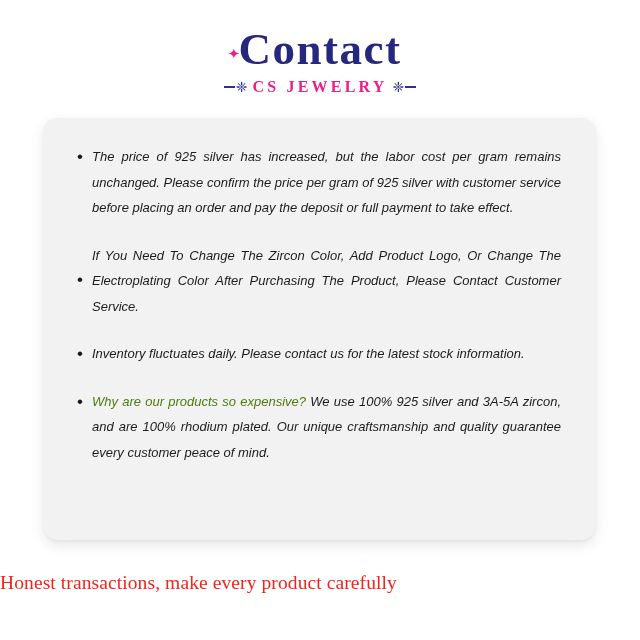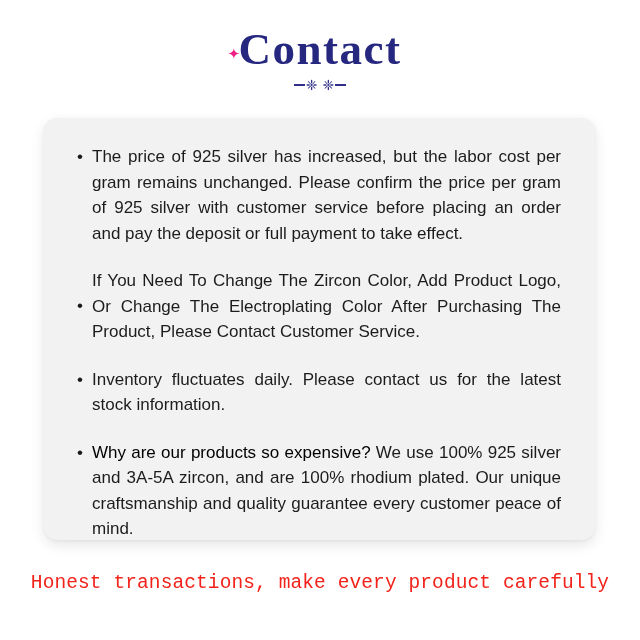--- a/index.html
+++ b/index.html
@@ -119,60 +119,62 @@
     padding-left: 1px;
   }
   .notice-item.center-bullet .bullet {
     line-height: 1;
     margin-top: -2px;
   }
 
   .notice-text {
     flex: 1 1 auto;
     font-family: "Liberation Sans", sans-serif;
-    font-size: 17px;
+    font-size: 13px;
     line-height: 25.5px;
     color: #1c1c1c;
     text-align: justify;
     -webkit-hyphens: none;
     hyphens: none;
     word-spacing: 0px;
+    font-style: italic;
   }
 
   .notice-text .highlight-red {
-    color: #000000;
+    color: #4d7c0f;
   }
 
   
   .tagline {
     position: absolute;
     left: 0;
     top: 570px;
     width: 100%;
-    text-align: center;
-    font-family: Liberation Mono, monospace;
+    text-align: left;
+    font-family: Liberation Serif, serif;
     font-size: 19.5px;
     line-height: 26px;
     color: #f2231b;
     letter-spacing: 0.1px;
   }
 </style>
 </head>
 <body>
 
 <header class="brand">
   <div class="brand-wordmark">
     <span class="brand-sparkle">✦</span>
     <span>Contact</span>
   </div>
   <div class="brand-sub">
     <span class="ornament left">
       <span class="dash"></span>
       <span>❈</span>
     </span>
+    <span class="brand-sub-text">CS JEWELRY</span>
     <span class="ornament right">
       <span class="dash"></span>
       <span>❈</span>
     </span>
   </div>
 </header>
 
 <section class="notice-card">
   <ul class="notice-list">
       <li class="notice-item">

